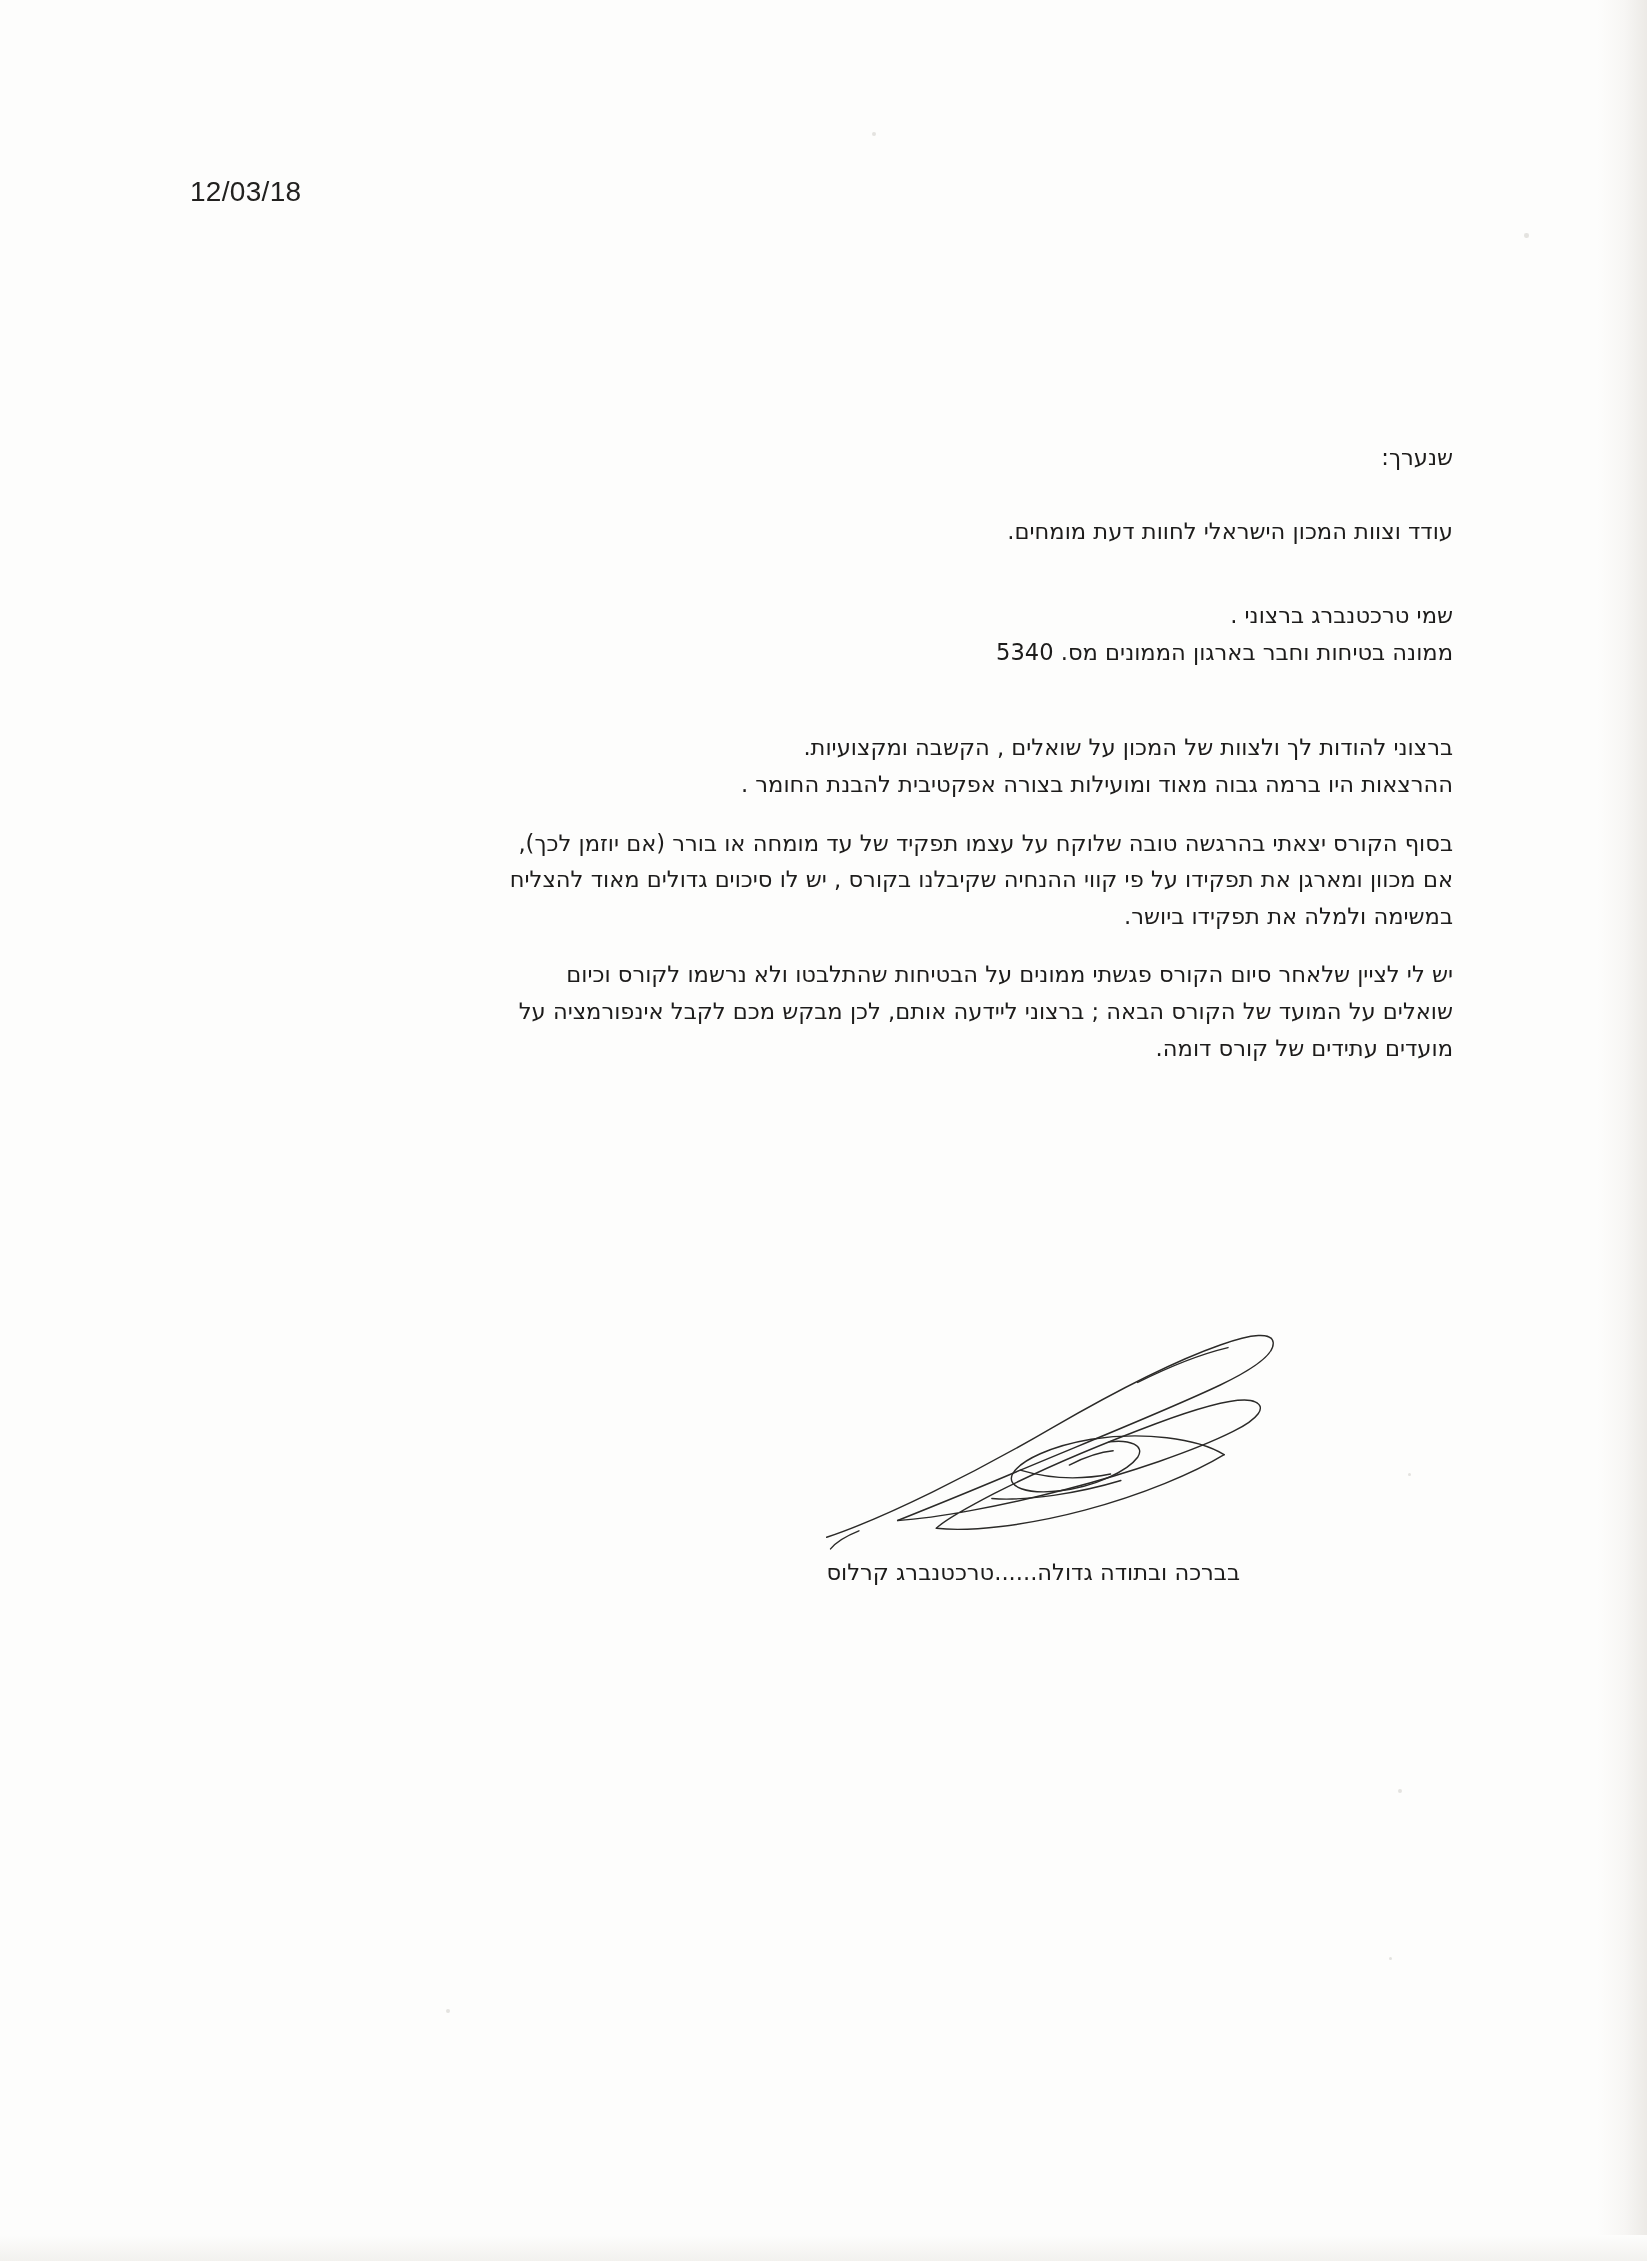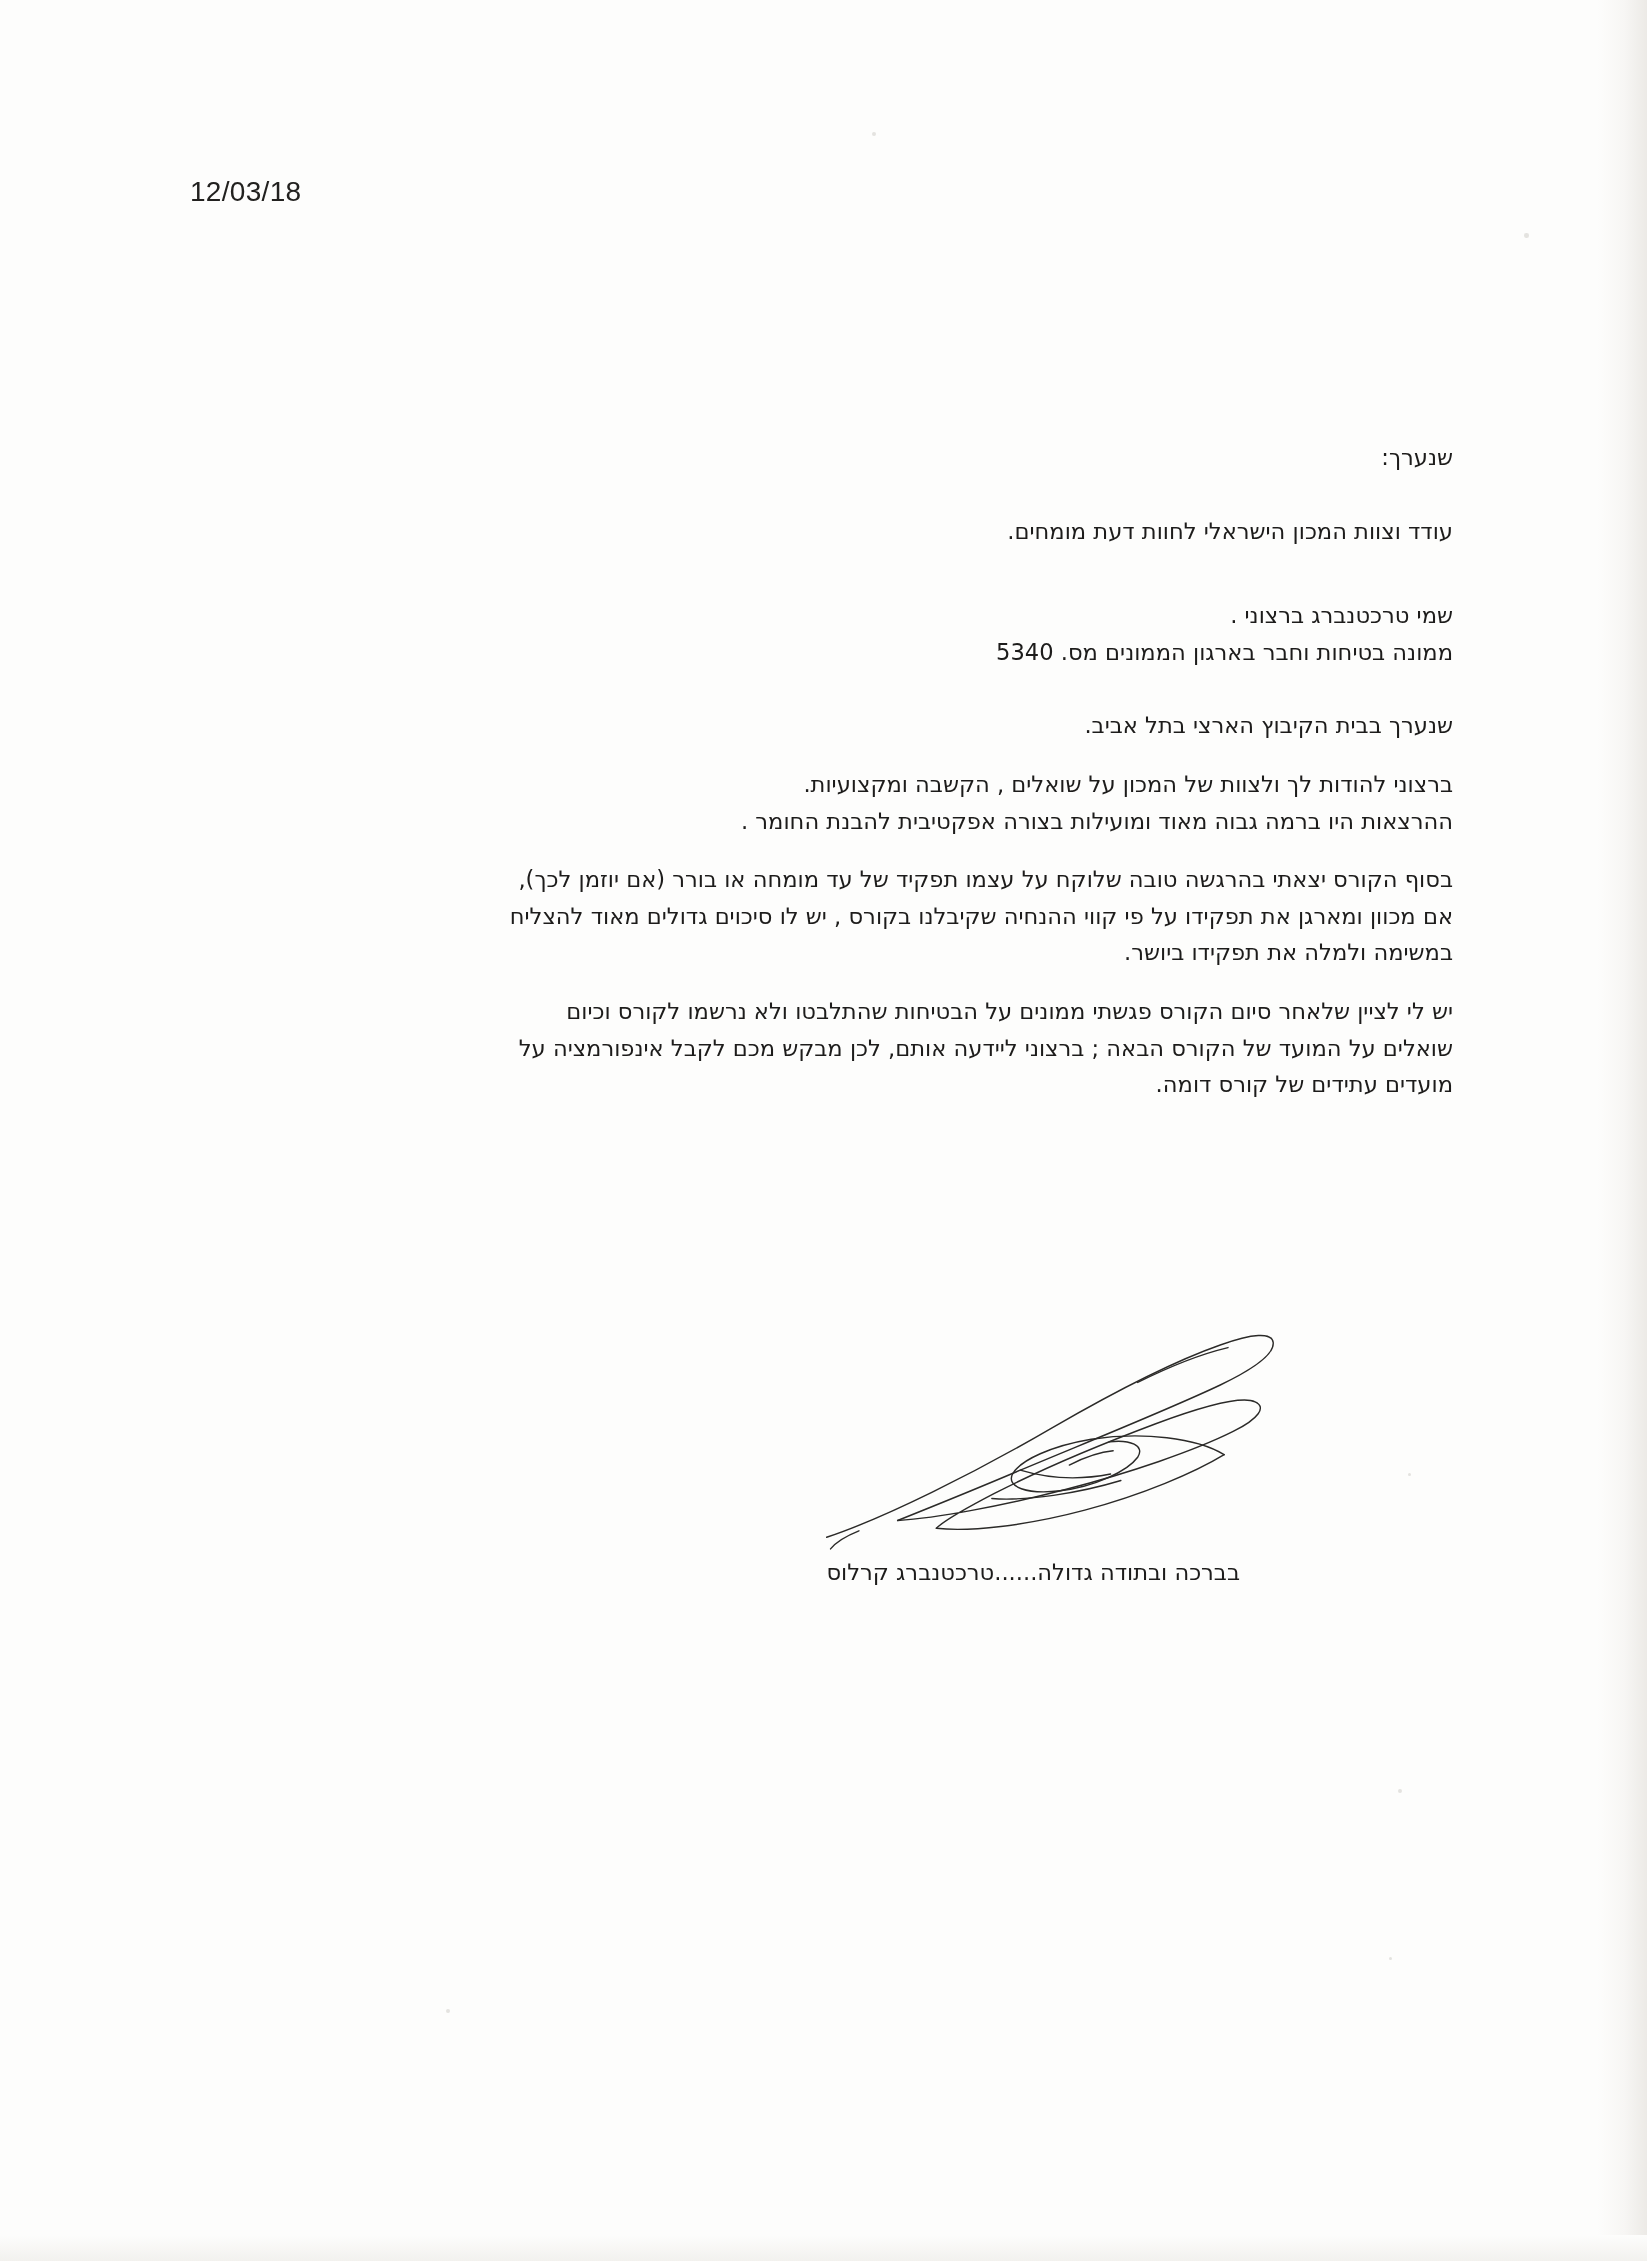--- a/index.html
+++ b/index.html
@@ -128,21 +128,20 @@
     <div class="gap-lg"></div>
 
     <div class="block">
       <div class="line">שמי טרכטנברג ברצוני .</div>
       <div class="line">ממונה בטיחות וחבר בארגון הממונים מס. 5340</div>
     </div>
 
     <div class="gap-md"></div>
 
     <div class="block">
-      <div class="line">שנערך בבית הקיבוץ הארצי בתל אביב.</div>
     </div>
 
     <div class="gap-sm"></div>
 
     <div class="block">
       <div class="line">ברצוני להודות לך ולצוות של המכון על שואלים , הקשבה ומקצועיות.</div>
       <div class="line">ההרצאות היו ברמה גבוה מאוד ומועילות בצורה אפקטיבית להבנת החומר .</div>
     </div>
 
     <div class="gap-sm"></div>

